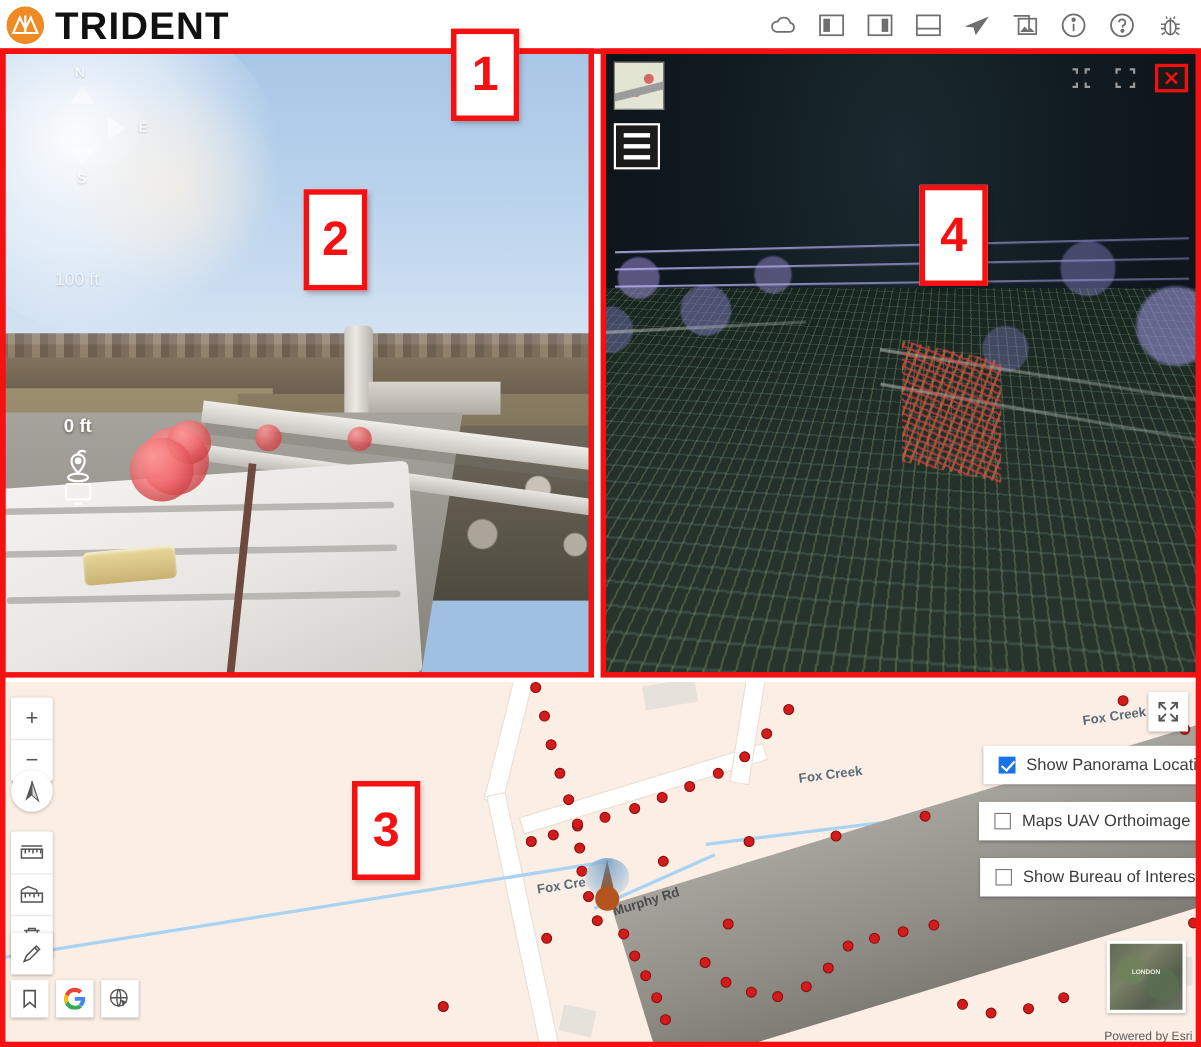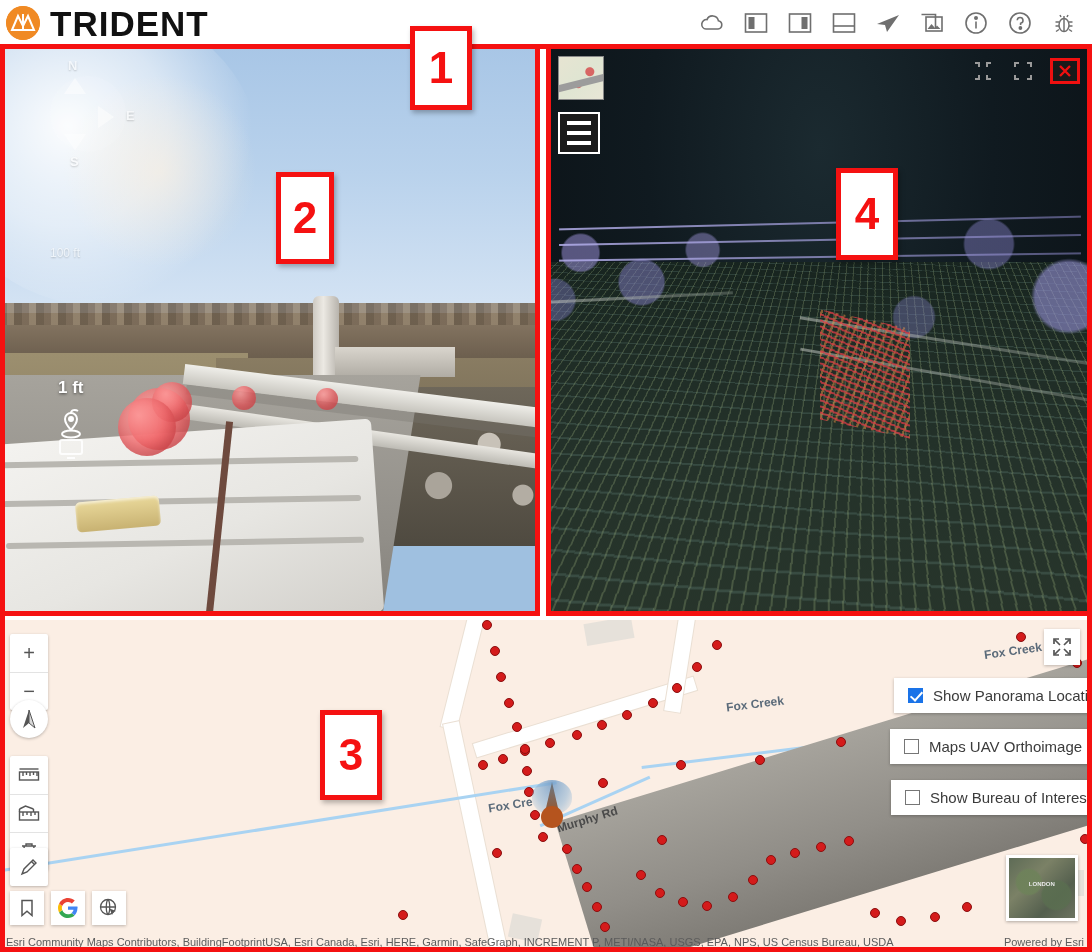--- a/index.html
+++ b/index.html
@@ -103,21 +103,21 @@
   .cp-up { left:22px; top:22px; border-left:11px solid transparent;
     border-right:11px solid transparent; border-bottom:16px solid #fff; }
   .cp-down { left:22px; top:78px; border-left:11px solid transparent;
     border-right:11px solid transparent; border-top:16px solid #fff; }
   .cp-right { left:56px; top:50px; border-top:11px solid transparent;
     border-bottom:11px solid transparent; border-left:16px solid #fff; }
   .cp-ring { position:absolute; left:8px; top:20px; width:76px; height:76px;
     border-radius:50%; background:rgba(255,255,255,.18); }
 
   .scale-far { position:absolute; left:50px; top:200px; color:#fff;
-    font-size:12px; opacity:.55; text-shadow:0 1px 2px rgba(0,0,0,.4); }
+    font-size:16px; opacity:.55; text-shadow:0 1px 2px rgba(0,0,0,.4); }
   .scale-near { position:absolute; left:58px; top:332px; color:#fff;
     font-size:17px; font-weight:bold; text-shadow:0 1px 3px rgba(0,0,0,.55); }
   .pin-ico { position:absolute; left:56px; top:362px; color:#fff; }
   .screen-ico { position:absolute; left:58px; top:392px; color:#fff; opacity:.9; }
 
   
   .pc-bg { position:absolute; inset:0;
     background:radial-gradient(ellipse at 50% 18%, #1b2a30 0%, #101a20 45%, #0a1014 100%); }
   .pc-ground { position:absolute; left:-10%; top:38%; width:120%; height:70%;
     background:
@@ -358,21 +358,21 @@
         <div class="cp-ring"></div>
         <div class="cp-arrow cp-up"></div>
         <div class="cp-arrow cp-down"></div>
         <div class="cp-arrow cp-right"></div>
         <div class="lbl cp-n">N</div>
         <div class="lbl cp-e">E</div>
         <div class="lbl cp-s">S</div>
       </div>
 
       <div class="scale-far">100 ft</div>
-      <div class="scale-near">1 ft</div>
+      <div class="scale-near">0 ft</div>
       <div class="pin-ico">
         <svg width="30" height="34" viewBox="0 0 30 34" fill="none" stroke="#fff" stroke-width="2">
           <path d="M15 5a6 6 0 0 1 6 6c0 4.5-6 11-6 11S9 15.5 9 11a6 6 0 0 1 6-6Z"></path>
           <circle cx="15" cy="11" r="2" fill="#fff"></circle>
           <ellipse cx="15" cy="26" rx="9" ry="3.5"></ellipse>
           <path d="M15 5C15 2 19 1 22 3"></path>
         </svg>
       </div>
       <div class="screen-ico">
         <svg width="26" height="22" viewBox="0 0 26 22" fill="none" stroke="#fff" stroke-width="2">
@@ -589,21 +589,20 @@
       </div>
       <div class="sq-btn">
         <svg width="20" height="20" viewBox="0 0 20 20" fill="none" stroke="#555" stroke-width="1.3">
           <circle cx="9" cy="9" r="7.5"></circle>
             <path d="M1.5 9h15M9 1.5c2.3 2.3 2.3 12.9 0 15M9 1.5C6.7 3.8 6.7 14.4 9 16.5"></path>
           <path d="M10.5 10.5l6.5 2.6-2.9 1-1 2.9z" fill="#555" stroke="none"></path>
         </svg>
       </div>
     </div>
 
-    <div class="attrib" style="left:6px;top:316px;">Esri Community Maps Contributors, BuildingFootprintUSA, Esri Canada, Esri, HERE, Garmin, SafeGraph, INCREMENT P, METI/NASA, USGS, EPA, NPS, US Census Bureau, USDA</div>
     <div class="powered" style="right:8px;top:316px;">Powered by Esri</div>
   </div>
 
   <div class="ann-border" style="left:0px;top:44px;width:1092px;height:908px;"></div>
   <div class="ann-border" style="left:0px;top:44px;width:540px;height:572px;"></div>
   <div class="ann-border" style="left:546px;top:44px;width:546px;height:572px;"></div>
 
   <div class="ann-num" style="left:410px;top:26px;width:62px;height:84px;">1</div>
   <div class="ann-num" style="left:276px;top:172px;width:58px;height:92px;">2</div>
   <div class="ann-num" style="left:320px;top:710px;width:62px;height:90px;">3</div>

